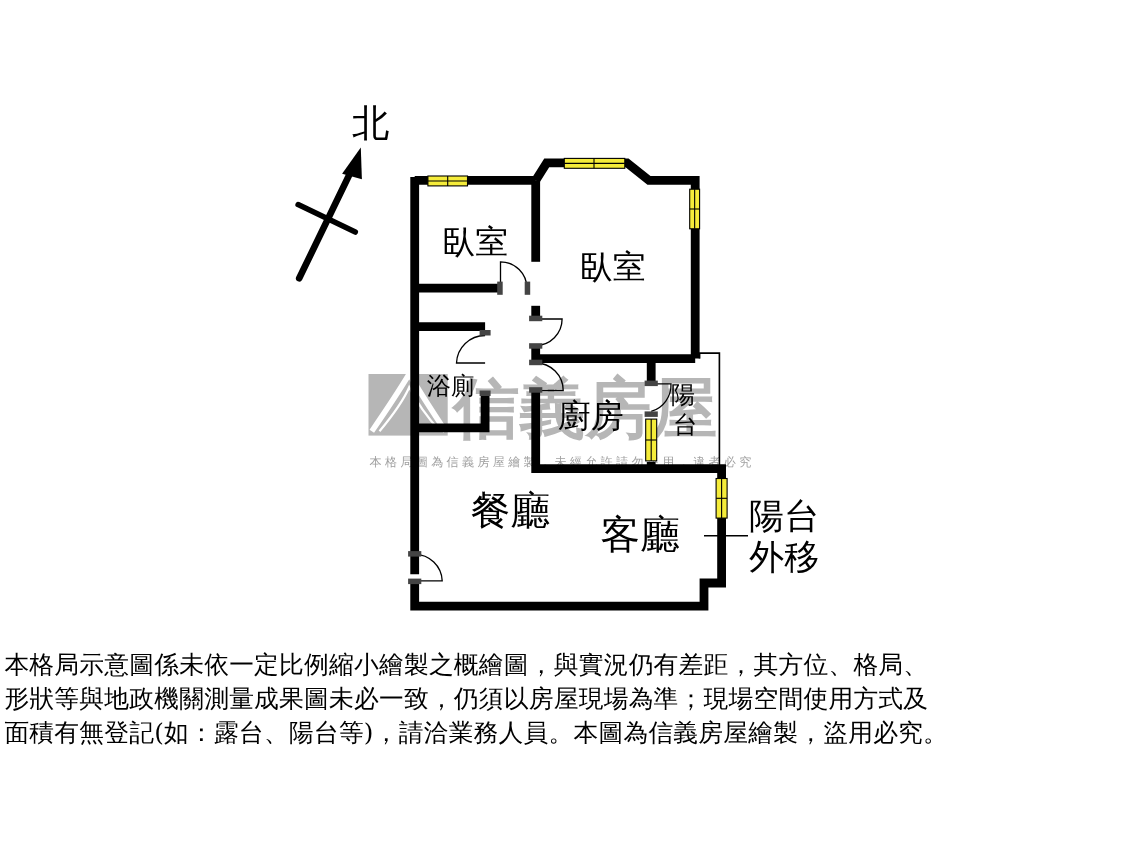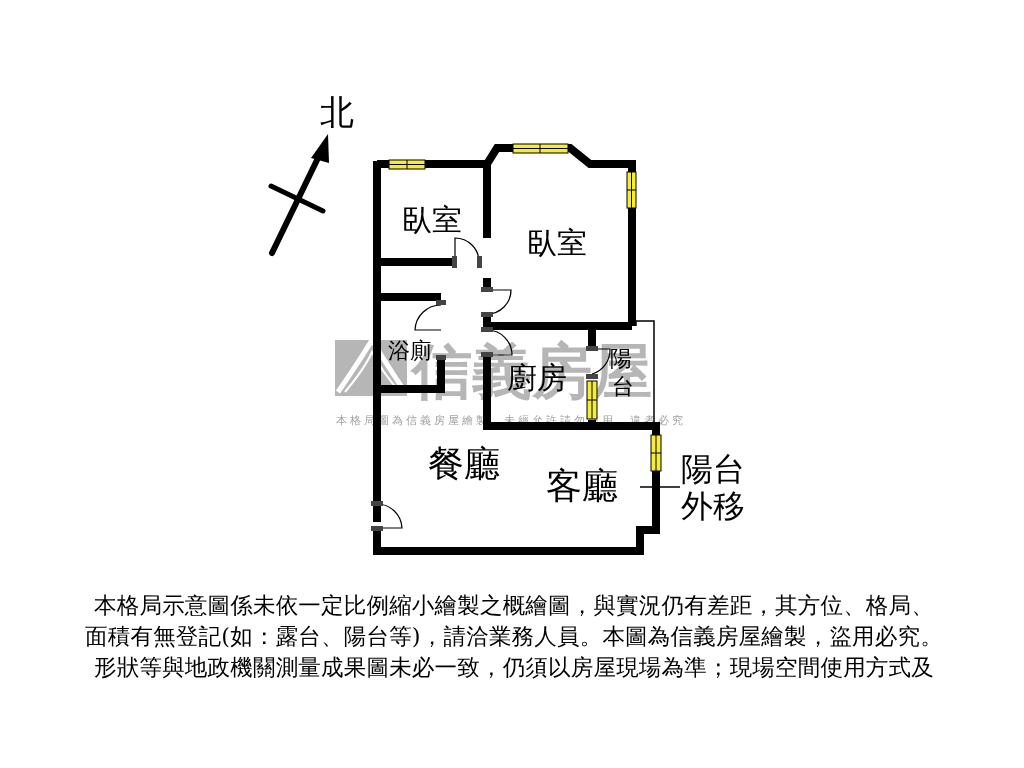--- a/index.html
+++ b/index.html
@@ -5,21 +5,21 @@
   html, body { margin: 0; padding: 0; background: #ffffff; }
   body { width: 1024px; height: 768px; position: relative; overflow: hidden;
          font-family: "DejaVu Serif", "Liberation Serif", serif; }
   #plan { position: absolute; left: 0; top: 0; width: 1024px; height: 580px; }
   .room-label { font-family: "DejaVu Serif", "Liberation Serif", serif; fill: #000; }
   .wm-big { font-family: "DejaVu Sans", "Liberation Sans", sans-serif; fill: #9a9a9a; fill-opacity: 0.72; font-weight: bold; }
   .wm-small { font-family: "DejaVu Sans", "Liberation Sans", sans-serif; fill: #a0a0a0; font-size: 11px; letter-spacing: 3px; }
   .disclaimer { position: absolute; left: 4px; top: 590px; width: 1020px;
                 font-family: "DejaVu Serif", "Liberation Serif", serif;
                 font-size: 22.5px; line-height: 31px; color: #000; letter-spacing: 0.2px; }
-  .disclaimer div { white-space: nowrap; text-align: center; }
+  .disclaimer div { white-space: nowrap; }
 </style>
 </head>
 <body>
 
 <svg id="plan" viewBox="0 0 1024 580" xmlns="http://www.w3.org/2000/svg">
 
   <g>
     <rect x="335" y="340" width="72" height="56" fill="#9a9a9a" fill-opacity="0.72"></rect>
     <path d="M338 392 Q360 360 372 340 Q385 362 405 392" fill="none" stroke="#ffffff" stroke-width="5"></path>
     <path d="M345 392 Q365 368 372 352 Q382 372 400 392" fill="none" stroke="#ffffff" stroke-width="2"></path>
@@ -124,15 +124,15 @@
 
   <g>
     <line x1="640" y1="487" x2="680" y2="487" stroke="#000" stroke-width="1.5"></line>
     <text class="room-label" x="681" y="480" font-size="32">陽台</text>
     <text class="room-label" x="681" y="517" font-size="32">外移</text>
   </g>
 </svg>
 
 <div class="disclaimer">
   <div>本格局示意圖係未依一定比例縮小繪製之概繪圖，與實況仍有差距，其方位、格局、</div>
+  <div>形狀等與地政機關測量成果圖未必一致，仍須以房屋現場為準；現場空間使用方式及</div>
   <div>面積有無登記(如：露台、陽台等)，請洽業務人員。本圖為信義房屋繪製，盜用必究。</div>
-  <div>形狀等與地政機關測量成果圖未必一致，仍須以房屋現場為準；現場空間使用方式及</div>
 </div>
 
 </body></html>

